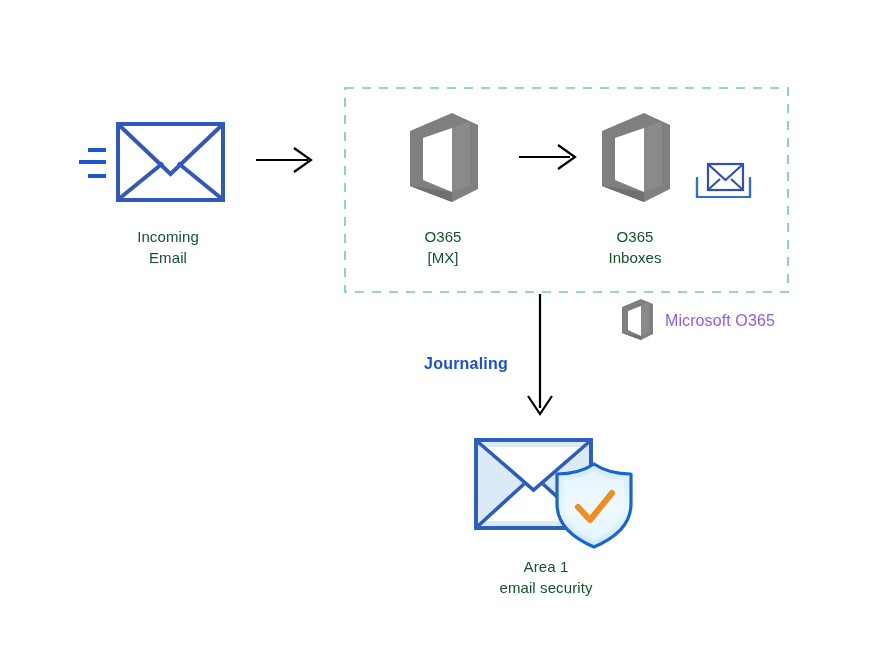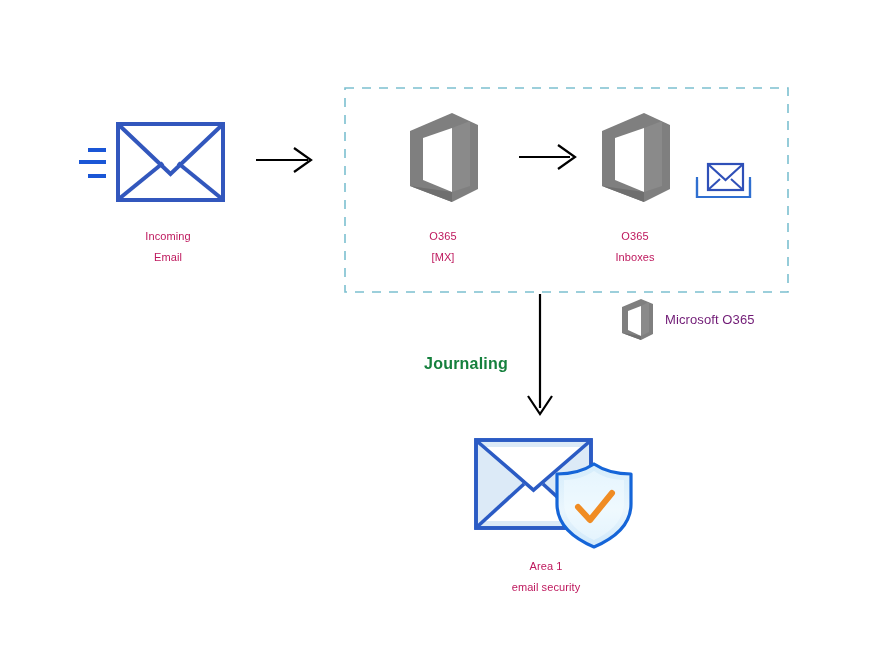--- a/index.html
+++ b/index.html
@@ -19,23 +19,23 @@
     position: absolute;
     left: 0;
     top: 0;
     width: 886px;
     height: 653px;
   }
   .node-label {
     position: absolute;
     text-align: center;
     font-family: "Liberation Sans", sans-serif;
-    font-size: 11px;
+    font-size: 15px;
     line-height: 21px;
-    color: #be185d;
+    color: #14532d;
     white-space: pre-line;
     letter-spacing: 0.1px;
   }
   #label-incoming {
     left: 68px;
     top: 226px;
     width: 200px;
   }
   #label-mx {
     left: 348px;
@@ -55,32 +55,32 @@
   }
   #label-journaling {
     position: absolute;
     left: 396px;
     top: 355px;
     width: 140px;
     text-align: center;
     font-family: "Liberation Sans", sans-serif;
     font-size: 16px;
     font-weight: bold;
-    color: #15803d;
+    color: #1d4ed8;
     letter-spacing: 0.2px;
   }
   #label-ms-o365 {
     position: absolute;
     left: 665px;
     top: 312px;
     width: 160px;
     text-align: left;
     font-family: "Liberation Sans", sans-serif;
-    font-size: 13px;
-    color: #701a75;
+    font-size: 16px;
+    color: #8b5cf6;
     letter-spacing: 0.1px;
   }
 </style>
 </head>
 <body>
 
 <svg id="canvas" viewBox="0 0 886 653" xmlns="http://www.w3.org/2000/svg">
 
   <defs>
     <linearGradient id="shieldGrad" x1="0" y1="0" x2="0" y2="1">

